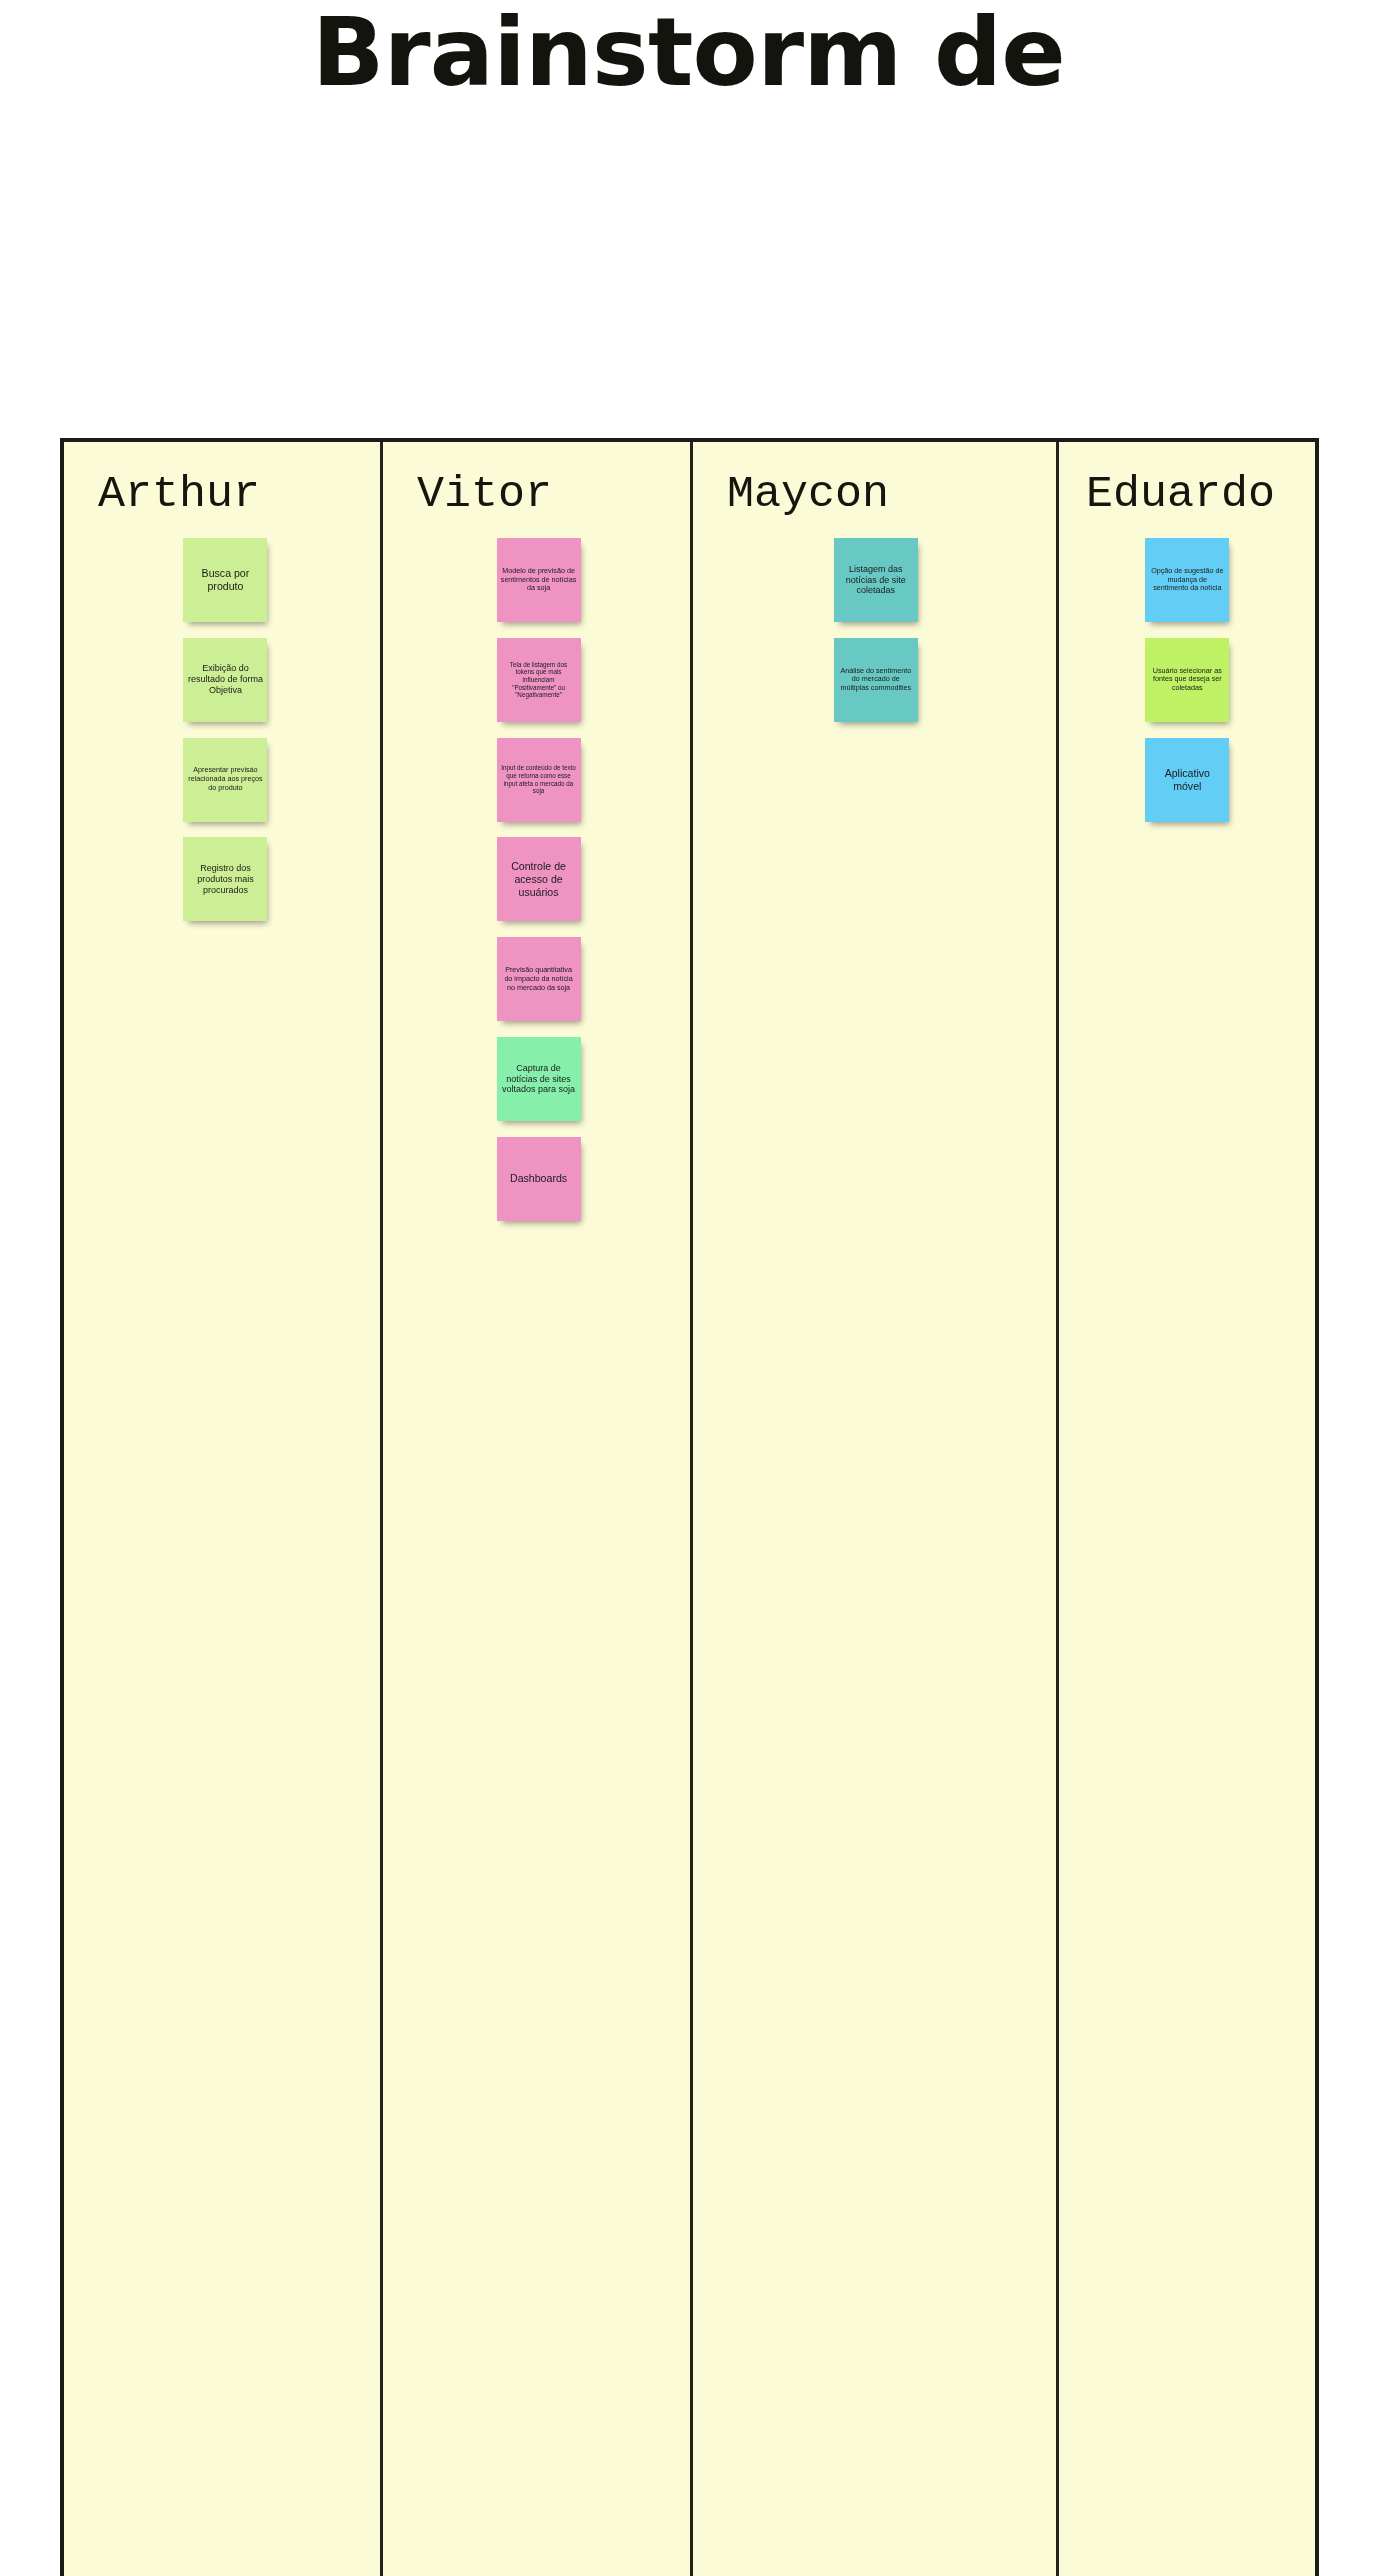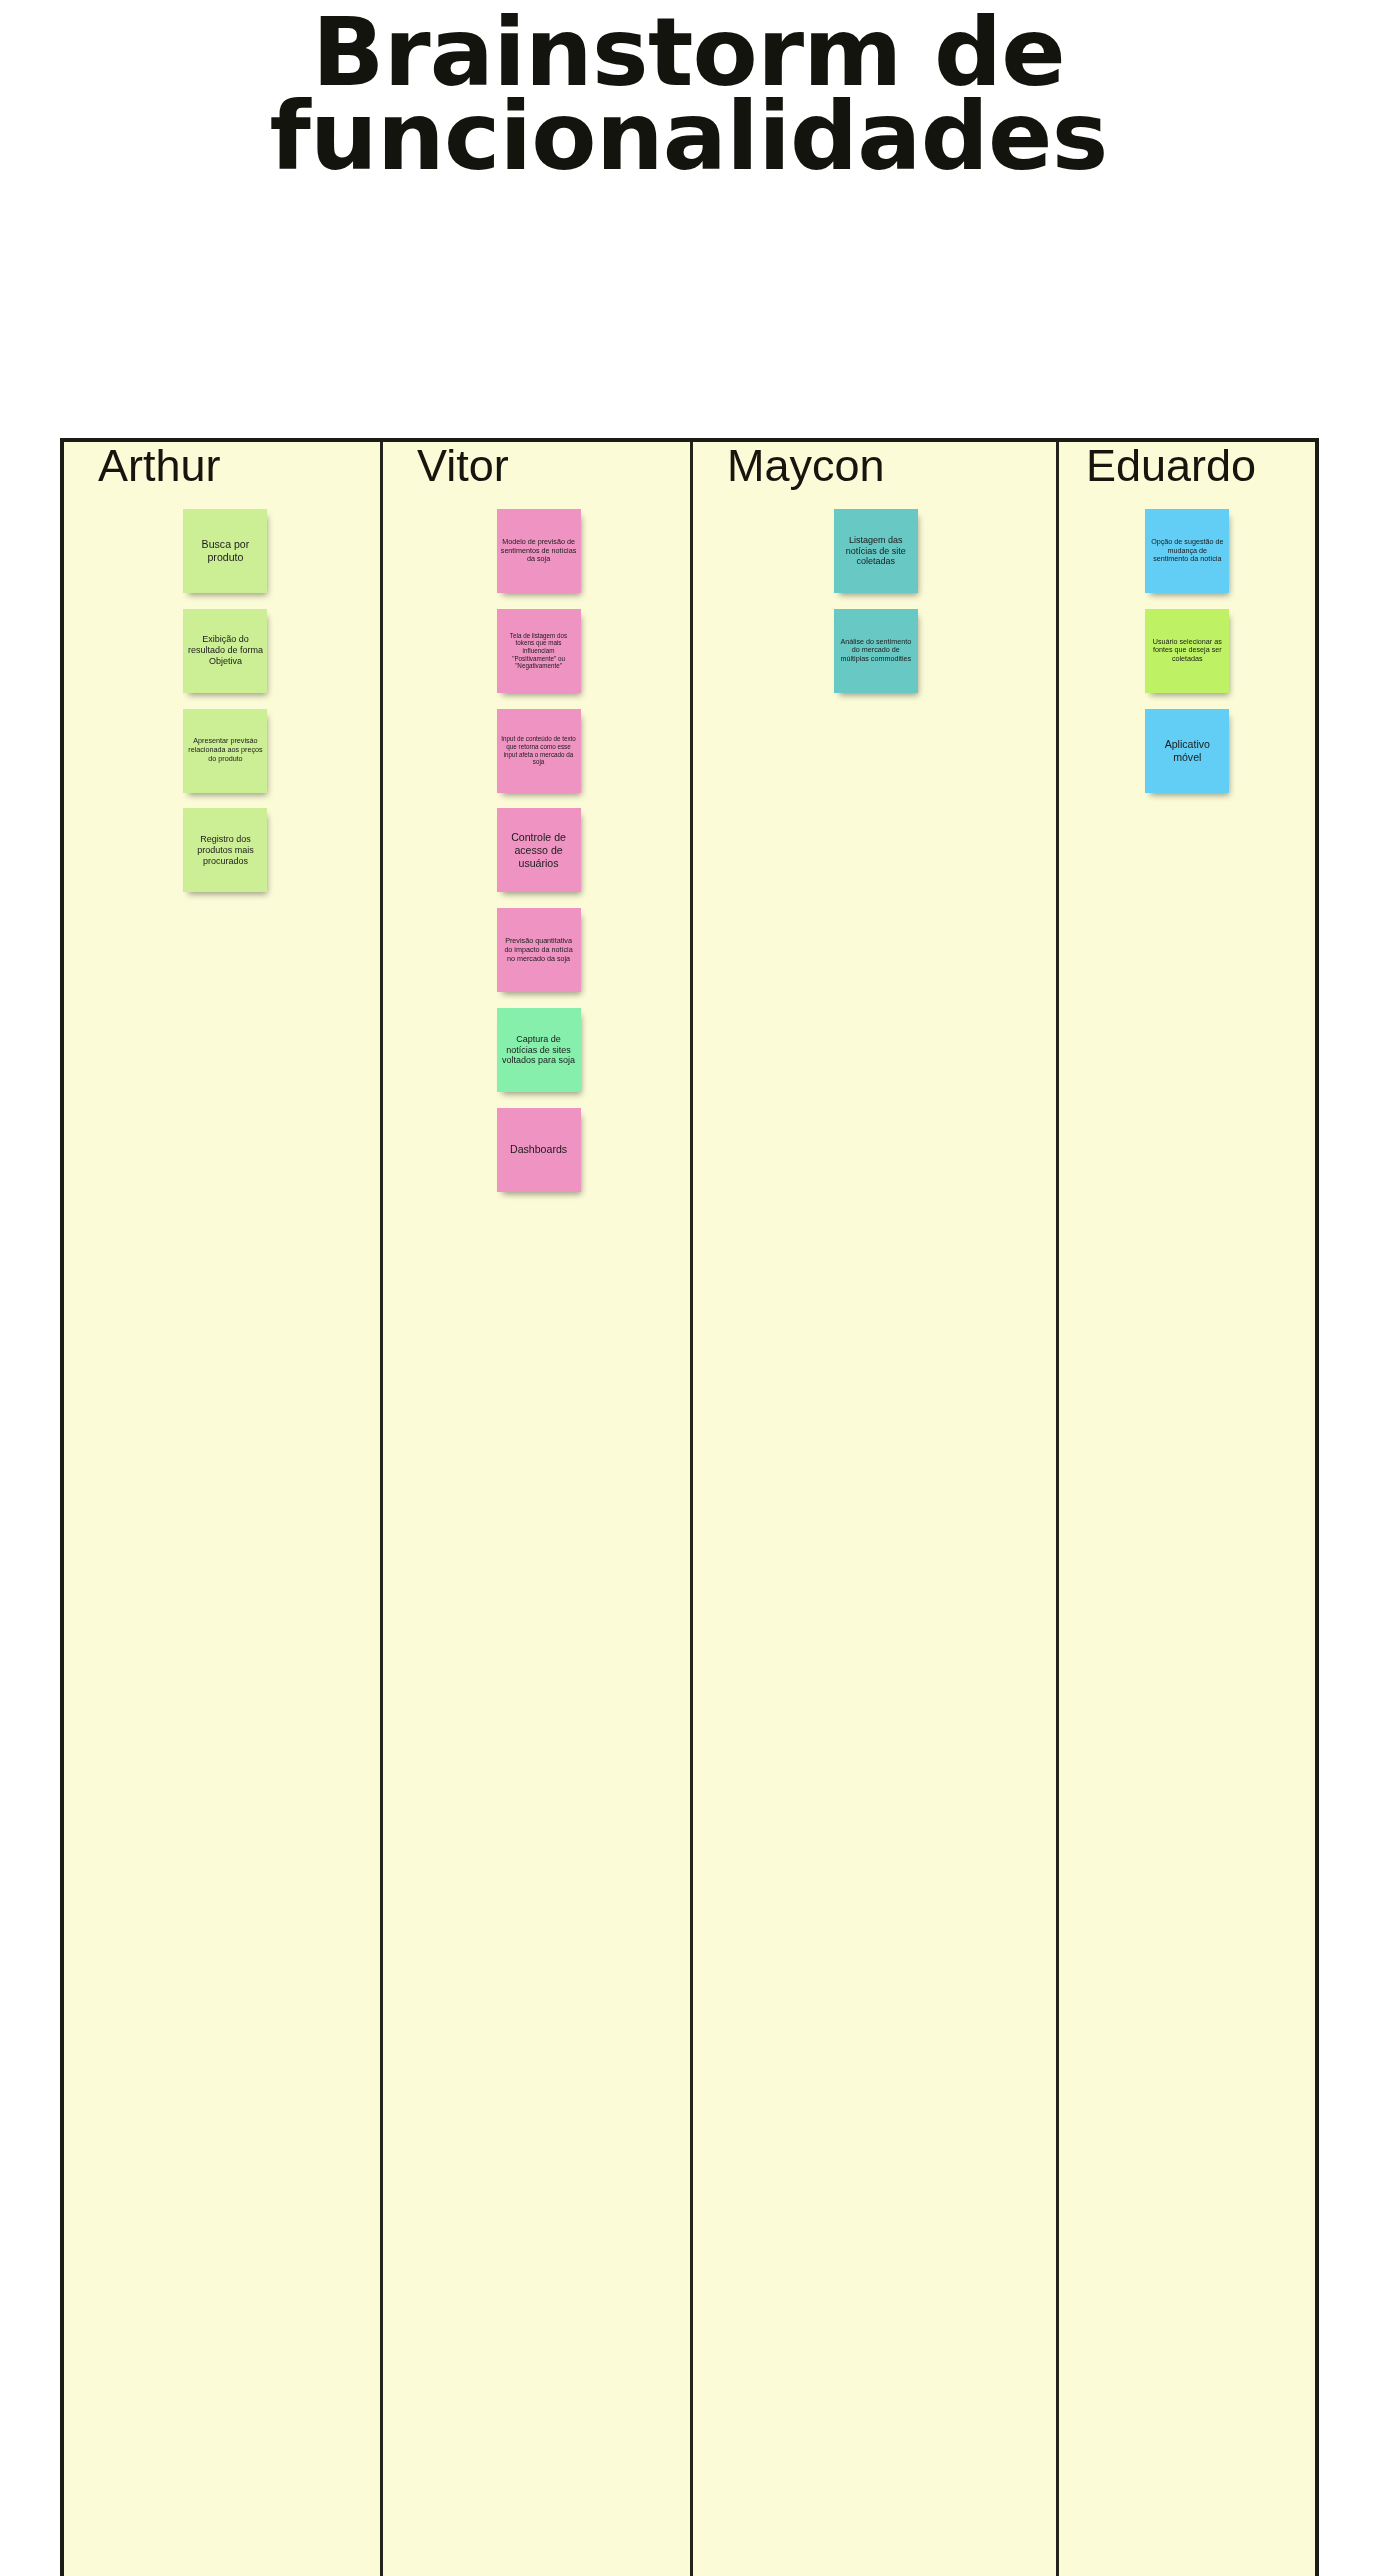--- a/index.html
+++ b/index.html
@@ -52,25 +52,26 @@
   }
   .column:last-child {
     border-right: none;
   }
   .col-arthur  { width: 319px; }
   .col-vitor   { width: 310px; }
   .col-maycon  { width: 366px; }
   .col-eduardo { width: 236px; }
 
   .column-header {
-    font-family: Liberation Sans, sans-serif;
+    font-family: Liberation Mono, monospace;
     font-size: 45px;
     line-height: 48px;
     color: #16160f;
     padding-left: 34px;
+    padding-top: 29px;
     white-space: nowrap;
   }
   .col-eduardo .column-header { padding-left: 27px; }
 
   .notes {
     position: relative;
     margin-top: 19px;
   }
 
   
@@ -106,21 +107,20 @@
   .col-arthur  .notes { padding-left: 6.9px; }
   .col-vitor   .notes { padding-left: 4.1px; }
   .col-maycon  .notes { padding-left: 2.7px; }
   .col-eduardo .notes { padding-left: 20.6px; }
 </style>
 </head>
 <body>
 
 <div class="title-block">
   <div class="title-line">Brainstorm de</div>
-  <div class="title-line">funcionalidades</div>
 </div>
 
 <div class="board" id="board">
     <div class="column col-arthur">
       <div class="column-header">Arthur</div>
       <div class="notes">
         <div class="note" style="background: rgb(204, 238, 148);">
           <span class="note-text fs-lg">Busca por produto</span>
         </div>
         <div class="note" style="background: rgb(204, 238, 148);">

